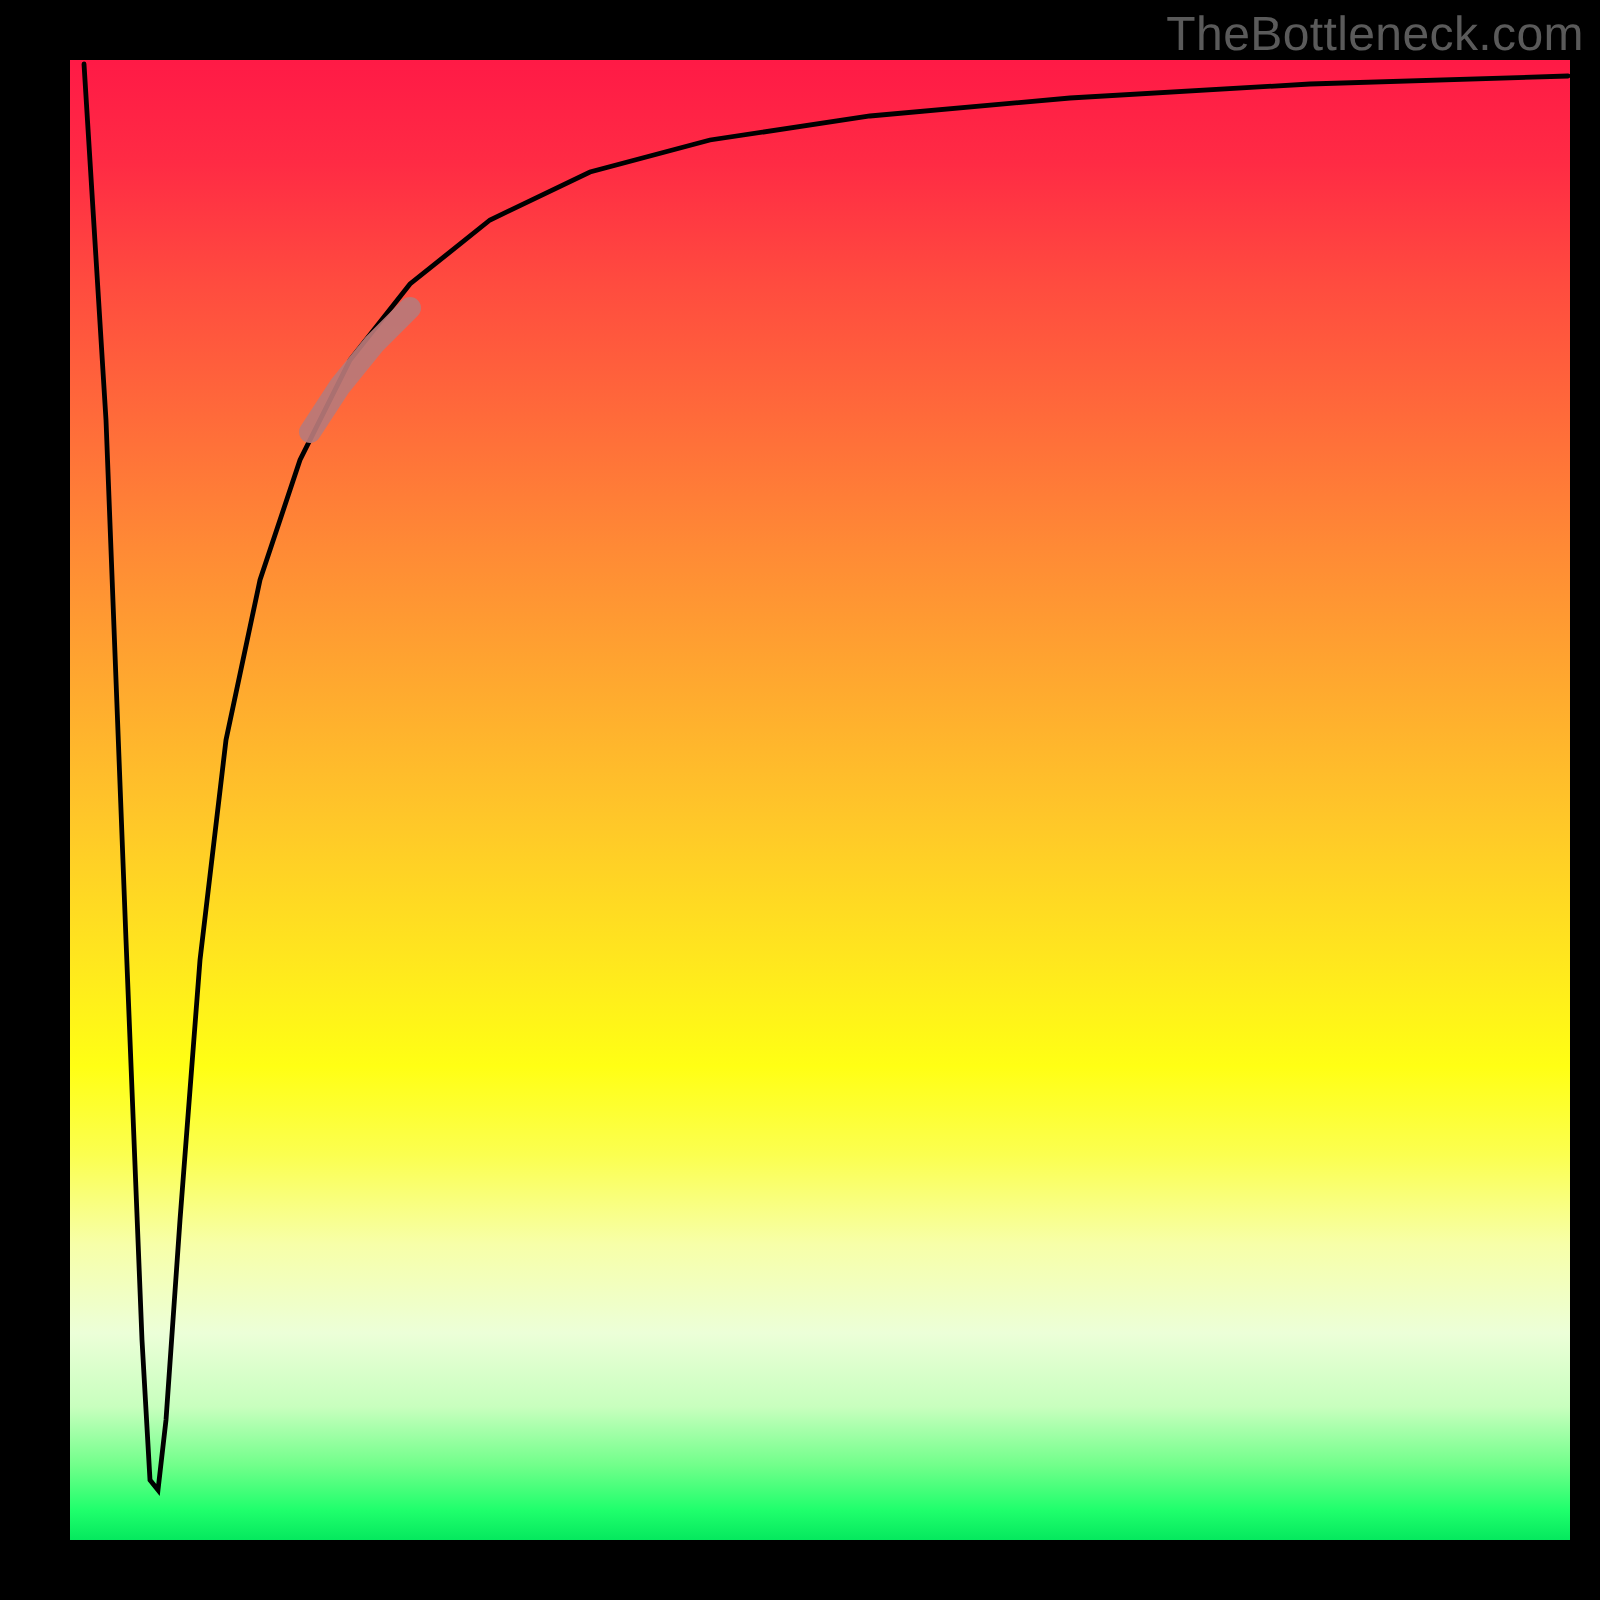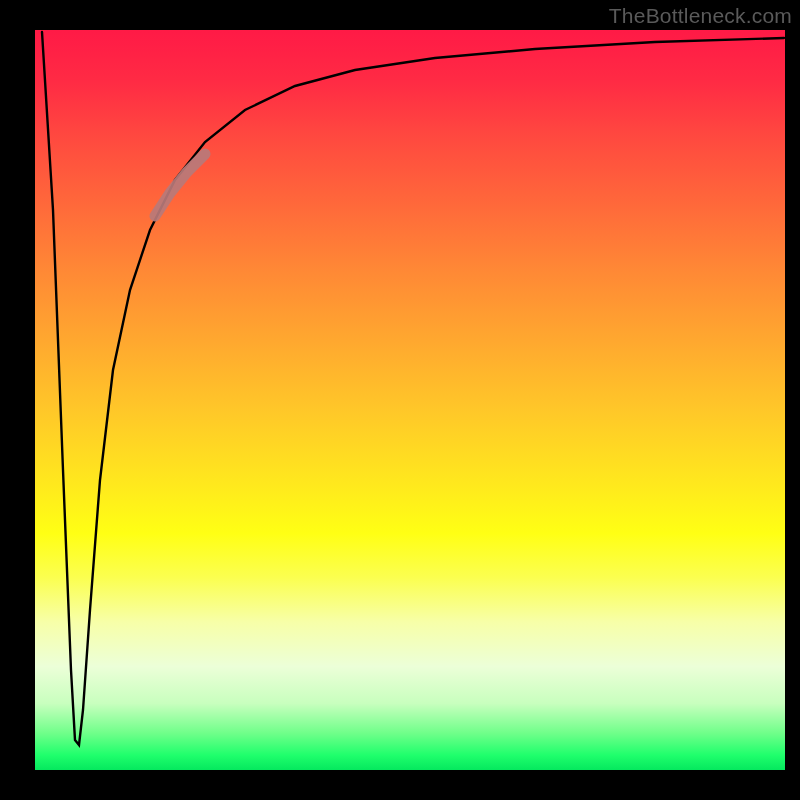--- a/index.html
+++ b/index.html
@@ -9,21 +9,21 @@
     background: #000000;
     position: relative;
     font-family: Arial, Helvetica, sans-serif;
     overflow: hidden;
   }
   .watermark {
     position: absolute;
     top: 4px;
     right: 8px;
     color: #5a5a5a;
-    font-size: 21px;
+    font-size: 24px;
     font-weight: 400;
     z-index: 20;
     letter-spacing: 0.2px;
   }
   .plot-area {
     position: absolute;
     left: 35px;
     top: 30px;
     width: 750px;
     height: 740px;

